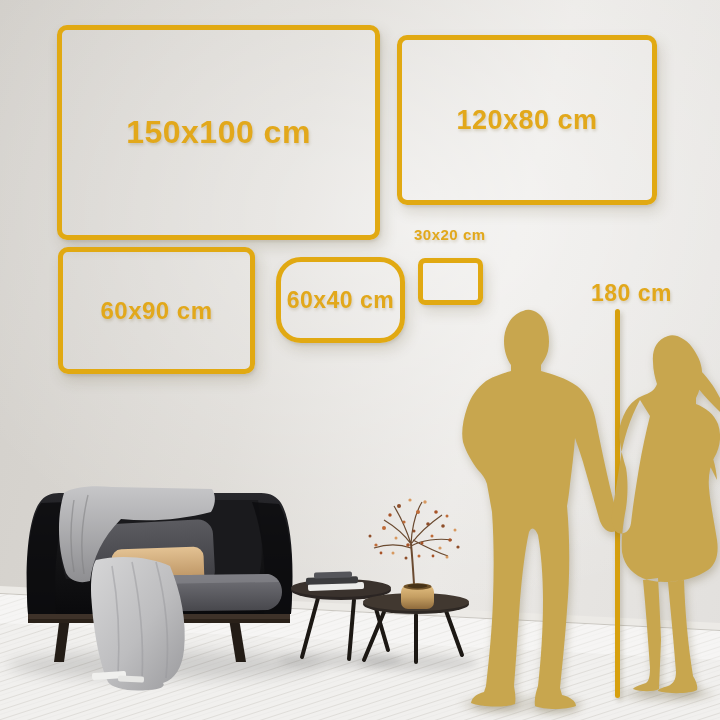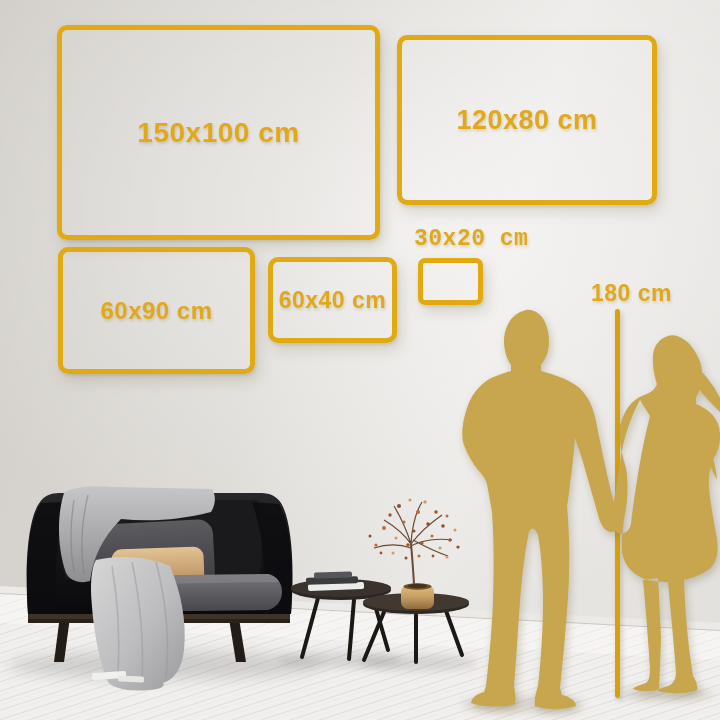--- a/index.html
+++ b/index.html
@@ -193,32 +193,32 @@
             <circle cx="370" cy="536" r="1.5" fill="#8E4E2A"></circle>
         </g>
         <rect x="401" y="585" width="33" height="24" rx="7" fill="url(#vaseGrad)"></rect>
         <ellipse cx="417.5" cy="586.5" rx="14" ry="3.2" fill="#6E5128"></ellipse>
         <ellipse cx="417.5" cy="586" rx="10" ry="2.2" fill="#463217"></ellipse>
       </g>
     </g>
   </svg>
 
   <div class="frame" style="left:57px;top:25px;width:313px;height:205px;">
-    <span class="frame-label" style="font-size:28px;">150x100 cm</span>
+    <span class="frame-label" style="font-size:32px;">150x100 cm</span>
   </div>
   <div class="frame" style="left:397px;top:25px;width:250px;height:160px;margin-top:10px;">
     <span class="frame-label" style="font-size:27px;">120x80 cm</span>
   </div>
   <div class="frame" style="left:58px;top:247px;width:187px;height:117px;">
     <span class="frame-label" style="font-size:24px;">60x90 cm</span>
   </div>
-  <div class="frame" style="left:268px;top:257px;width:119px;height:76px;">
+  <div class="frame" style="left:276px;top:257px;width:119px;height:76px;border-radius:25px;">
     <span class="frame-label" style="font-size:23px;">60x40 cm</span>
   </div>
-  <div class="floating-label" style="left:414px;top:226px;font-size:23px;font-family:Liberation Mono, monospace;">30x20 cm</div>
+  <div class="floating-label" style="left:414px;top:226px;font-size:15px;">30x20 cm</div>
   <div class="frame" style="left:418px;top:258px;width:55px;height:37px;border-radius:7px;"></div>
 
   <div class="floating-label" style="left:560px;top:280px;width:112px;text-align:right;font-size:23px;">180 cm</div>
   <div id="height-line"></div>
 
   <svg class="people" width="720" height="720" viewBox="0 0 720 720">
     <g fill="var(--silhouette-gold)">
       <path d="
         M523,311 C531,307 541,313 545,322 C549,331 550,342 548,351 C546,358 543,362 541,365
         L541,371 C552,374 566,378 577,386 C586,393 592,404 595,417

